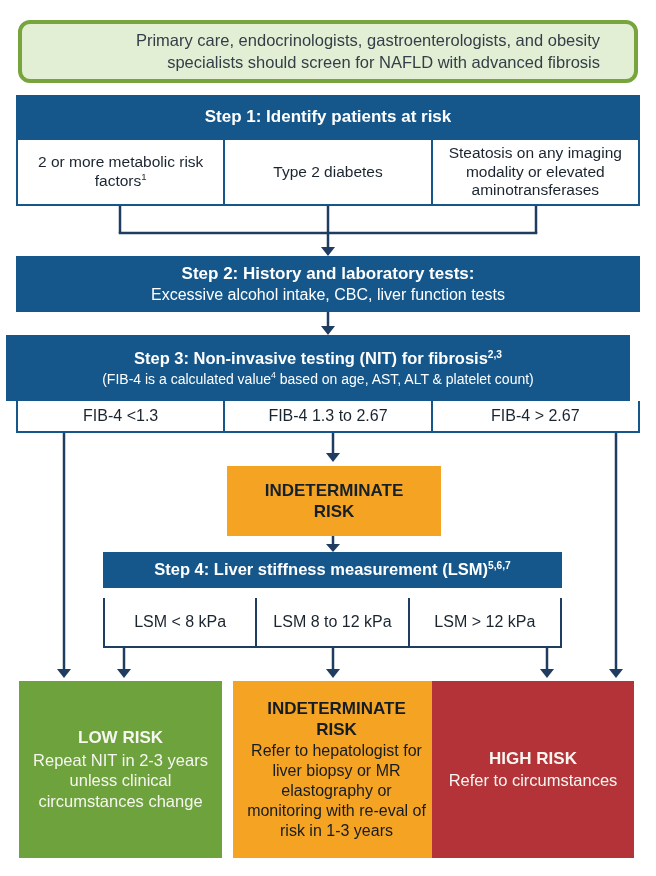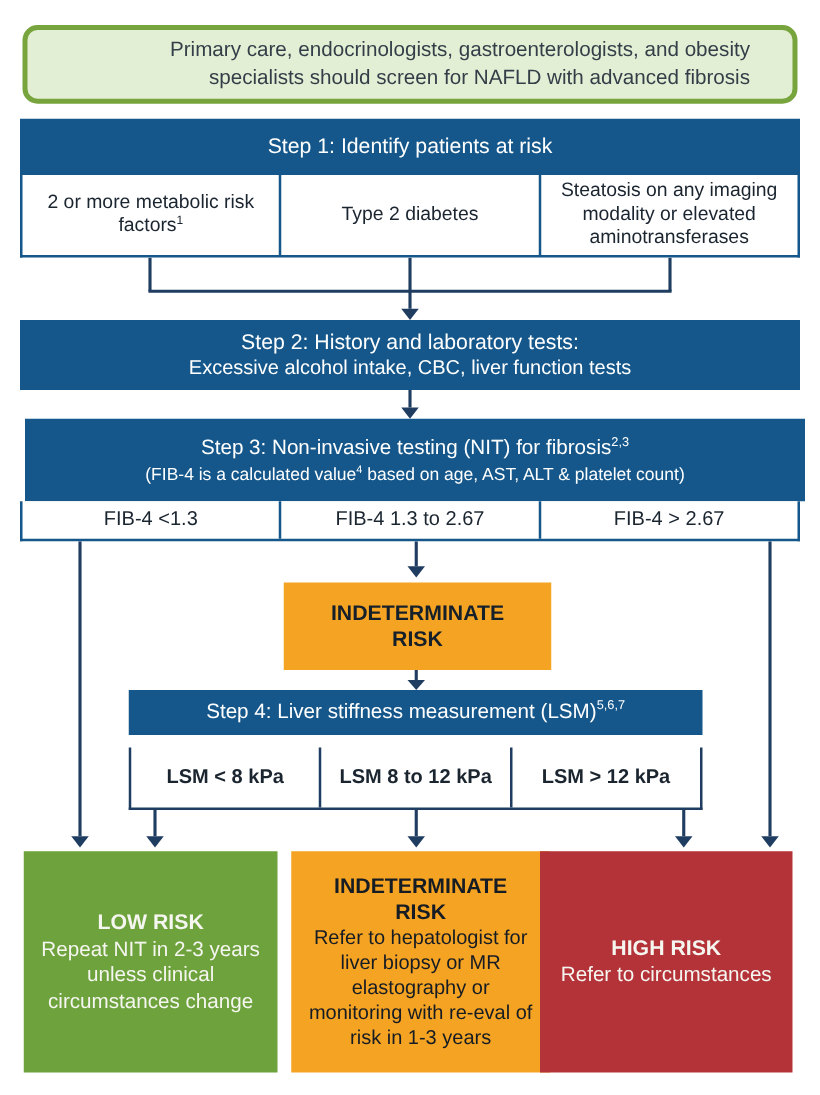--- a/index.html
+++ b/index.html
@@ -29,41 +29,41 @@
     text-align:right;color:#333e48;font-size:16.5px;line-height:1.32;
     padding:0 34px;
   }
 
   
   .bluebox{
     background:var(--header-blue);
     color:#ffffff;text-align:center;
     display:flex;flex-direction:column;align-items:center;justify-content:center;
   }
-  .step-title{font-weight:normal;font-size:17px;line-height:1.3;}
+  .step-title{font-weight:bold;font-size:17px;line-height:1.3;}
   .step-sub{font-size:16px;line-height:1.3;}
 
   
   .cellrow{display:flex;background:#ffffff;}
   .cellrow .cell{
     flex:1;display:flex;align-items:center;justify-content:center;
     text-align:center;font-size:15.5px;line-height:1.22;color:#1b2530;
     padding:2px 4px;
   }
   .row-blue{border:2.5px solid var(--header-blue);border-top:none;}
   .row-blue .cell{border-left:2.5px solid var(--header-blue);}
   .row-blue .cell:first-child{border-left:none;}
   .row-navy{border:2.5px solid var(--connector-navy);border-top:none;}
-  .row-navy .cell{border-left:2.5px solid var(--connector-navy);font-weight:bold;}
+  .row-navy .cell{border-left:2.5px solid var(--connector-navy);}
   .row-navy .cell:first-child{border-left:none;}
 
   #step1-header{left:16px;top:95px;width:624px;height:45px;}
   #step1-cells{left:16px;top:140px;width:624px;height:66px;}
   #step2{left:16px;top:256px;width:624px;height:56px;}
-  #step3-header{left:20px;top:335px;width:624px;height:66px;padding:0 8px;}
+  #step3-header{left:6px;top:335px;width:624px;height:66px;padding:0 8px;}
   #step3-cells{left:16px;top:401px;width:624px;height:32px;}
   #step3-cells .cell{font-size:16px;}
   #step4-header{left:103px;top:552px;width:459px;height:36px;}
   #step4-header .step-title{font-size:16.5px;}
   #step4-cells{left:103px;top:598px;width:459px;height:50px;}
   #step4-cells .cell{font-size:16px;}
 
   
   .orange-node{
     left:227px;top:466px;width:214px;height:70px;

